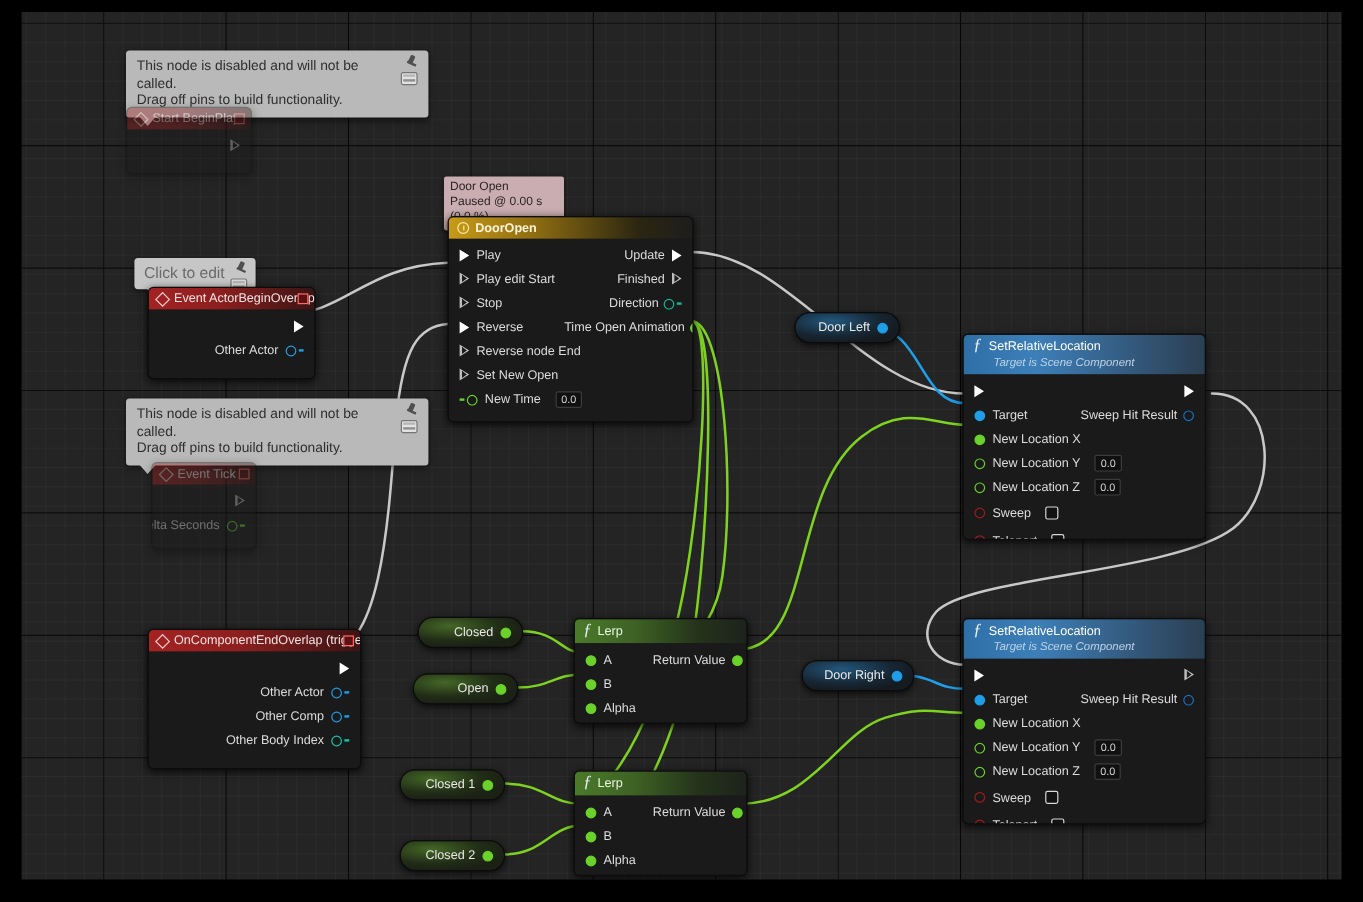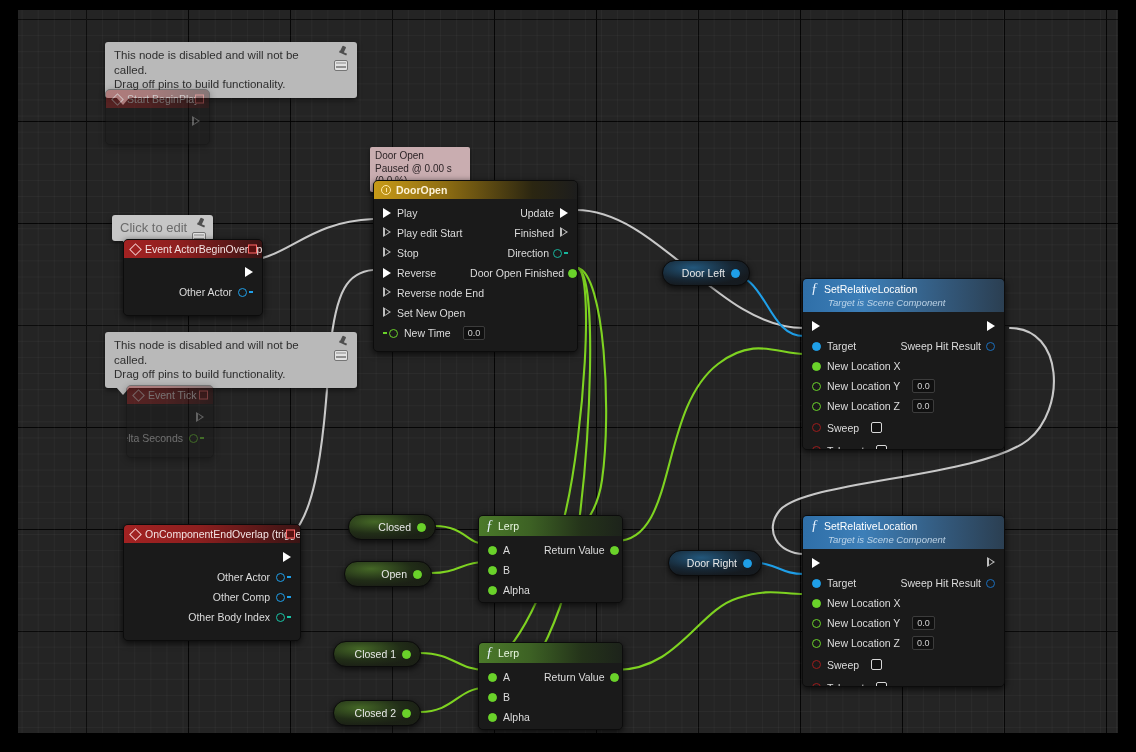--- a/index.html
+++ b/index.html
@@ -463,21 +463,21 @@
           </div>
         </div>
 
         <div class="row">
           <div class="pair">
             <span style="display:flex;align-items:center;gap:6px;">
               <span class="exec"></span>
               <span class="lbl">Reverse</span>
             </span>
             <span style="display:flex;align-items:center;gap:4px;">
-              <span class="lbl">Door Open Finished</span>
+              <span class="lbl">Time Open Animation</span>
               <span class="pin-wrap">
                 <span class="pin p-green"></span>
                 <span class="tail" style="background:#6ad22a"></span>
               </span>
             </span>
           </div>
         </div>
 
         <div class="row gap">
           <span class="exec hollow"></span>

